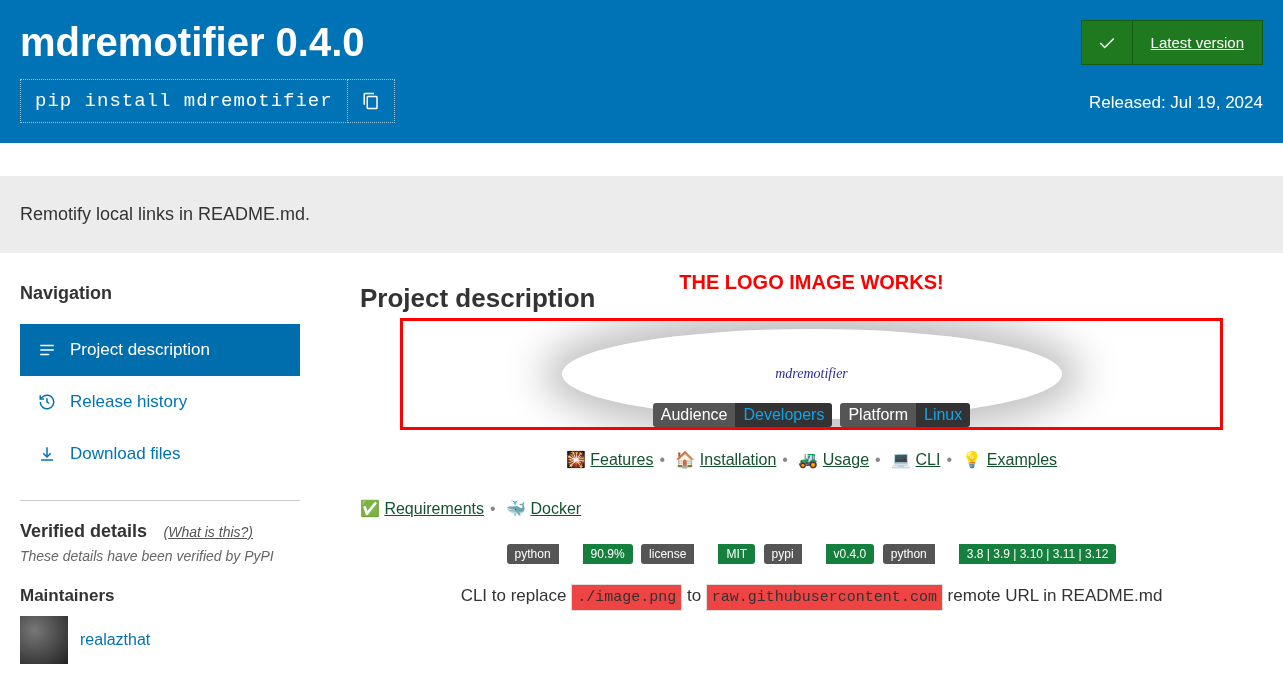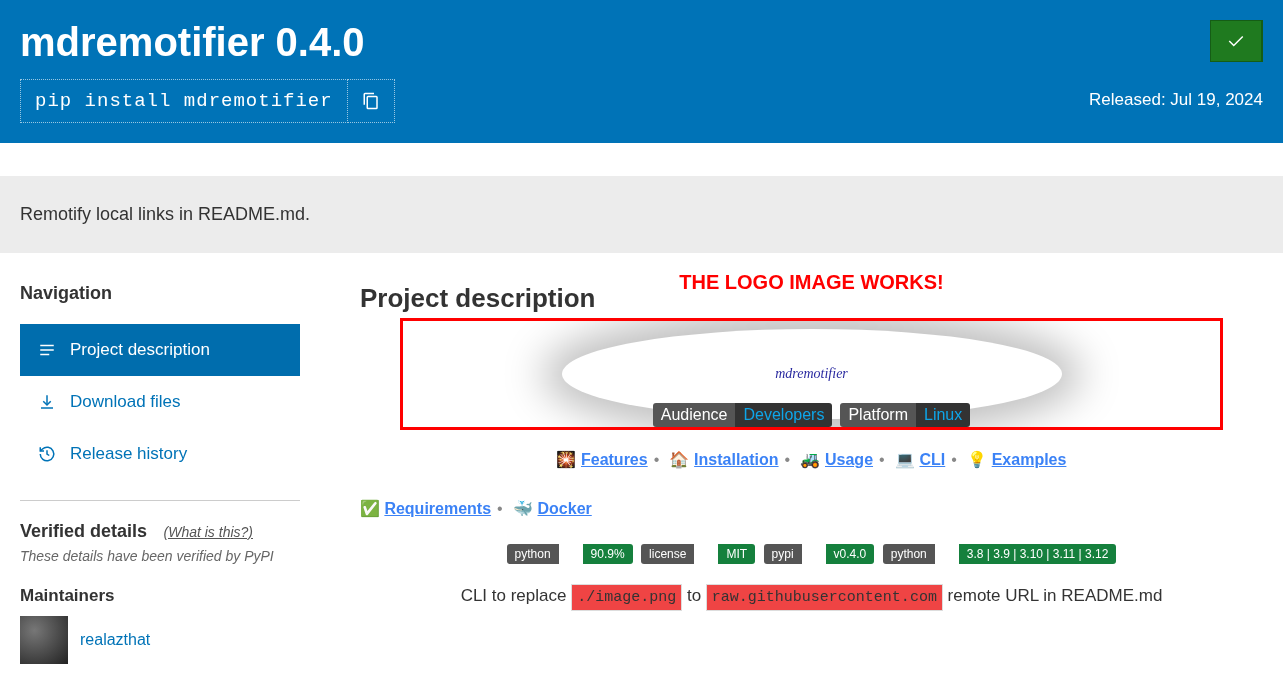--- a/index.html
+++ b/index.html
@@ -37,21 +37,21 @@
 .caption { color: red; font-weight: 700; font-size: 20px; text-align: center; }
 .proj-heading { font-weight: 700; font-size: 26px; margin-bottom: 4px; }
 .logo-box { border: 3px solid red; height: 112px; position: relative; display: flex; align-items: center; justify-content: center; margin: 0 40px; overflow: hidden; }
 .ellipse { position: absolute; width: 500px; height: 90px; border-radius: 50%; box-shadow: 0 0 40px 20px rgba(0,0,0,0.25); background: transparent; }
 .logo-text { position: relative; font-family: Georgia, serif; font-style: italic; color: #2a2aa0; font-size: 14px; z-index: 2; }
 .pill-row { position: absolute; bottom: 0; display: flex; gap: 8px; }
 .pill { display: flex; font-size: 16px; border-radius: 3px; overflow: hidden; }
 .pill .pl { background: #555; color: #fff; padding: 3px 8px; display: flex; gap: 4px; align-items: center; }
 .pill .pr { background: #333; color: #0ea5e9; padding: 3px 8px; }
 .nav-links { text-align: center; margin-top: 20px; color: #555; }
-.nav-links a { color: #3b82f6; text-decoration: underline; font-weight: 700; }
+.nav-links a { color: #14532d; text-decoration: underline; font-weight: 400; }
 .nav-links .sep { margin: 0 6px; color: #888; }
 .nav-links-row2 { text-align: left; margin-top: 30px; }
 .badges { text-align: center; margin-top: 26px; }
 .badge { display: inline-flex; font-size: 12px; border-radius: 3px; overflow: hidden; margin: 0 2px; }
 .badge .bl { background: #555; color: #fff; padding: 3px 8px; }
 .badge .br { background: #15803d; color: #fff; padding: 3px 8px; margin-left: 24px; }
 .cli-line { text-align: center; margin-top: 22px; font-size: 17px; }
 .cli-line code { font-family: Liberation Mono, monospace; background: #ef4444; border: 1px solid #ddd; padding: 4px 5px; font-size: 15px; }
 </style>
 </head>
@@ -69,20 +69,21 @@
       </div>
     </div>
   </div>
   <div class="header-right">
     <div class="latest-btn">
       <span class="latest-check">
           <svg viewBox="0 0 24 18">
             <polyline points="3,9 9,15 21,3"></polyline>
           </svg>
         </span>
+      <span class="latest-text">Latest version</span>
     </div>
     <div class="released"><span>Released: </span><span>Jul 19, 2024</span></div>
   </div>
 </div>
 
 <div class="summary">Remotify local links in README.md.</div>
 
 <div class="main">
   <aside class="sidebar">
     <div class="nav-heading">Navigation</div>
@@ -93,36 +94,36 @@
             <rect x="3" y="5" width="18" height="2"></rect>
             <rect x="3" y="11" width="18" height="2"></rect>
             <rect x="3" y="17" width="12" height="2"></rect>
           </svg>
         </span>
       <span>Project description</span>
     </div>
     <div class="nav-item">
       <span class="nav-icon">
           <svg viewBox="0 0 24 24" fill="none" stroke="currentColor" stroke-width="2">
+            <path d="M3 12a9 9 0 1 0 3-6.7L3 8"></path>
+            <polyline points="3 3 3 8 8 8"></polyline>
+            <polyline points="12 7 12 12 15 14"></polyline>
+          </svg>
+        </span>
+      <span>Release history</span>
+    </div>
+    <div class="nav-item">
+      <span class="nav-icon">
+          <svg viewBox="0 0 24 24" fill="none" stroke="currentColor" stroke-width="2">
             <path d="M12 3v12"></path>
             <polyline points="7 11 12 16 17 11"></polyline>
             <path d="M4 20h16"></path>
           </svg>
         </span>
       <span>Download files</span>
-    </div>
-    <div class="nav-item">
-      <span class="nav-icon">
-          <svg viewBox="0 0 24 24" fill="none" stroke="currentColor" stroke-width="2">
-            <path d="M3 12a9 9 0 1 0 3-6.7L3 8"></path>
-            <polyline points="3 3 3 8 8 8"></polyline>
-            <polyline points="12 7 12 12 15 14"></polyline>
-          </svg>
-        </span>
-      <span>Release history</span>
     </div>
 
     <hr class="divider">
 
     <div>
       <span class="verified-heading">Verified details</span>
       <a class="what-link">(What is this?)</a>
     </div>
     <div class="verified-note">These details have been verified by PyPI</div>
 

